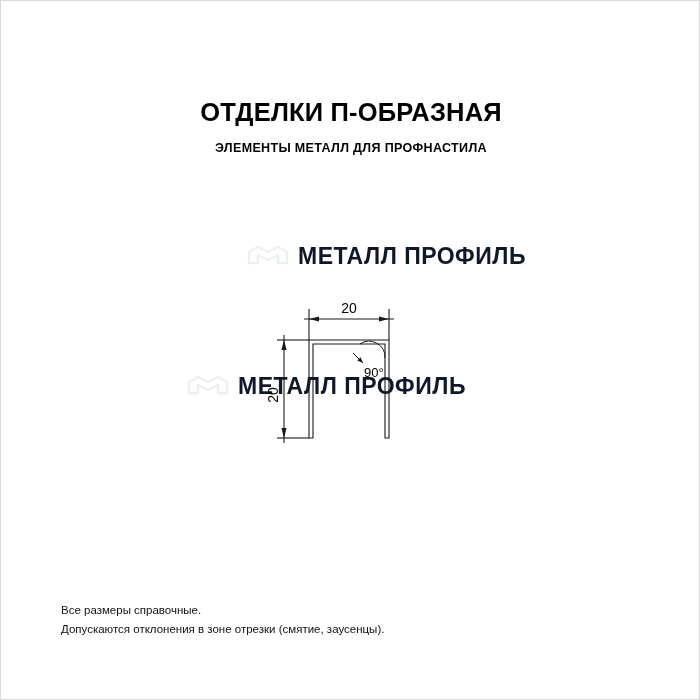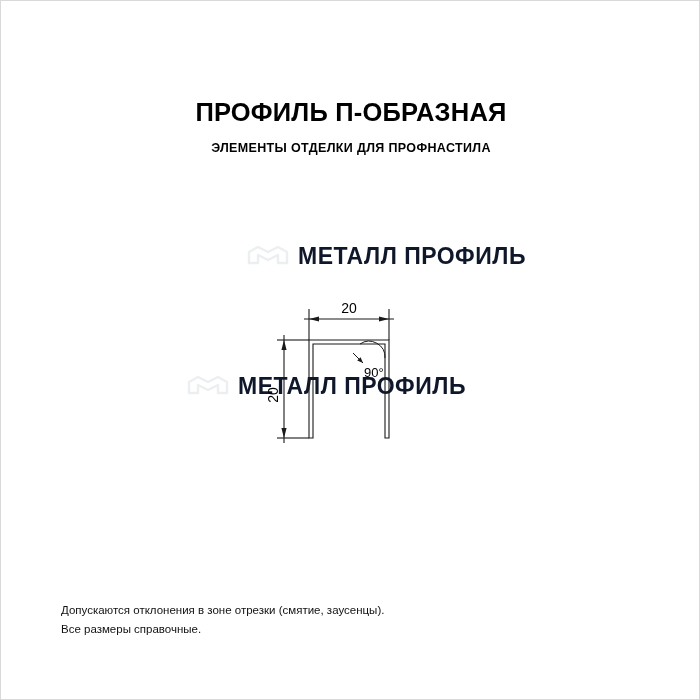--- a/index.html
+++ b/index.html
@@ -102,22 +102,22 @@
   <div class="watermark wm2">
     <span class="wm-logo">
       <svg width="42" height="26" viewBox="0 0 42 26" xmlns="http://www.w3.org/2000/svg">
         <path d="M2 19 L2 8 L11 3 L21 8 L31 3 L40 8 L40 19 L31 19 L31 11 L21 16 L11 11 L11 19 Z" fill="none" stroke="#eceff1" stroke-width="2.4" stroke-linejoin="round"></path>
       </svg>
     </span>
     <span>МЕТАЛЛ ПРОФИЛЬ</span>
   </div>
 
   <div class="header">
-    <div class="title-line">ПРОФИЛЬ П-ОБРАЗНАЯ</div>
-    <div class="subtitle">ЭЛЕМЕНТЫ ОТДЕЛКИ ДЛЯ ПРОФНАСТИЛА</div>
+    <div class="title-line">ОТДЕЛКИ П-ОБРАЗНАЯ</div>
+    <div class="subtitle">ЭЛЕМЕНТЫ МЕТАЛЛ ДЛЯ ПРОФНАСТИЛА</div>
   </div>
 
   <svg class="drawing" viewBox="0 0 700 700" xmlns="http://www.w3.org/2000/svg">
 
     <g stroke="#1a1a1a" fill="none" stroke-width="1.1" shape-rendering="geometricPrecision">
 
       <path d="M308 339 L388 339 L388 437 L384 437 L384 343 L312 343 L312 437 L308 437 Z" stroke="#1a1a1a" stroke-width="1.1" fill="none"></path>
 
       <line x1="308" y1="339" x2="308" y2="308"></line>
       <line x1="388" y1="339" x2="388" y2="308"></line>
@@ -140,17 +140,17 @@
     </g>
 
     <text x="348" y="312" text-anchor="middle" font-family="Liberation Sans, sans-serif" font-size="14" fill="#000000">20</text>
 
     <text x="277" y="394" text-anchor="middle" font-family="Liberation Sans, sans-serif" font-size="14" fill="#000000" transform="rotate(-90 277 394)">20</text>
 
     <text x="363" y="376" text-anchor="start" font-family="Liberation Sans, sans-serif" font-size="13" fill="#000000">90°</text>
   </svg>
 
   <div class="notes">
+    <div>Все размеры справочные.</div>
     <div>Допускаются отклонения в зоне отрезки (смятие, заусенцы).</div>
-    <div>Все размеры справочные.</div>
   </div>
 
 </div>
 
 </body></html>

